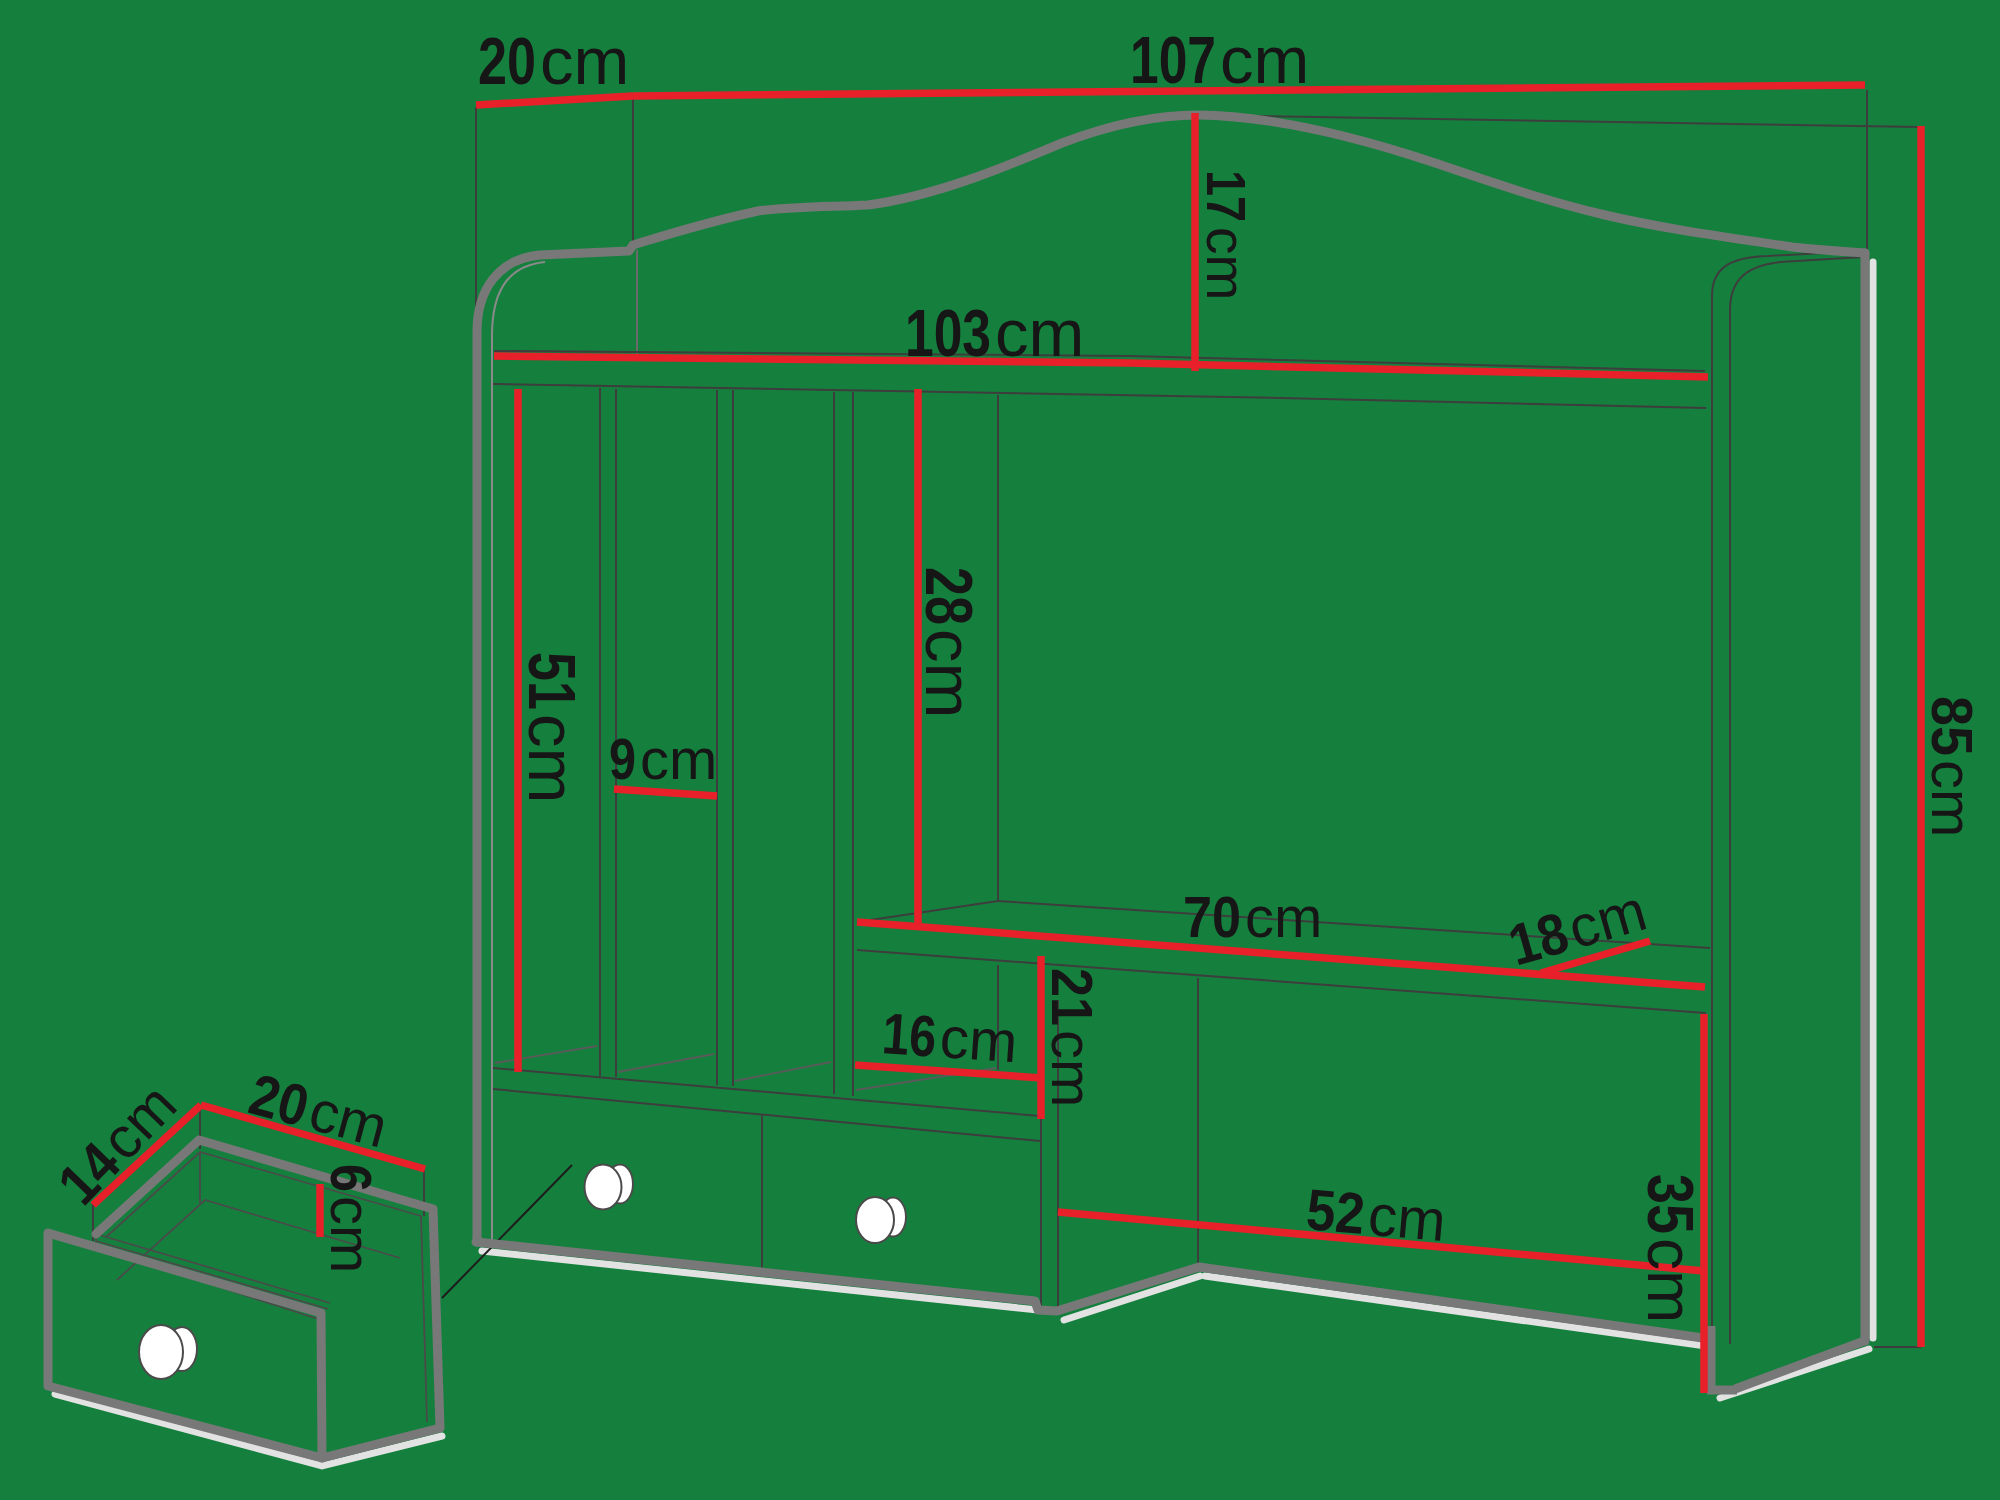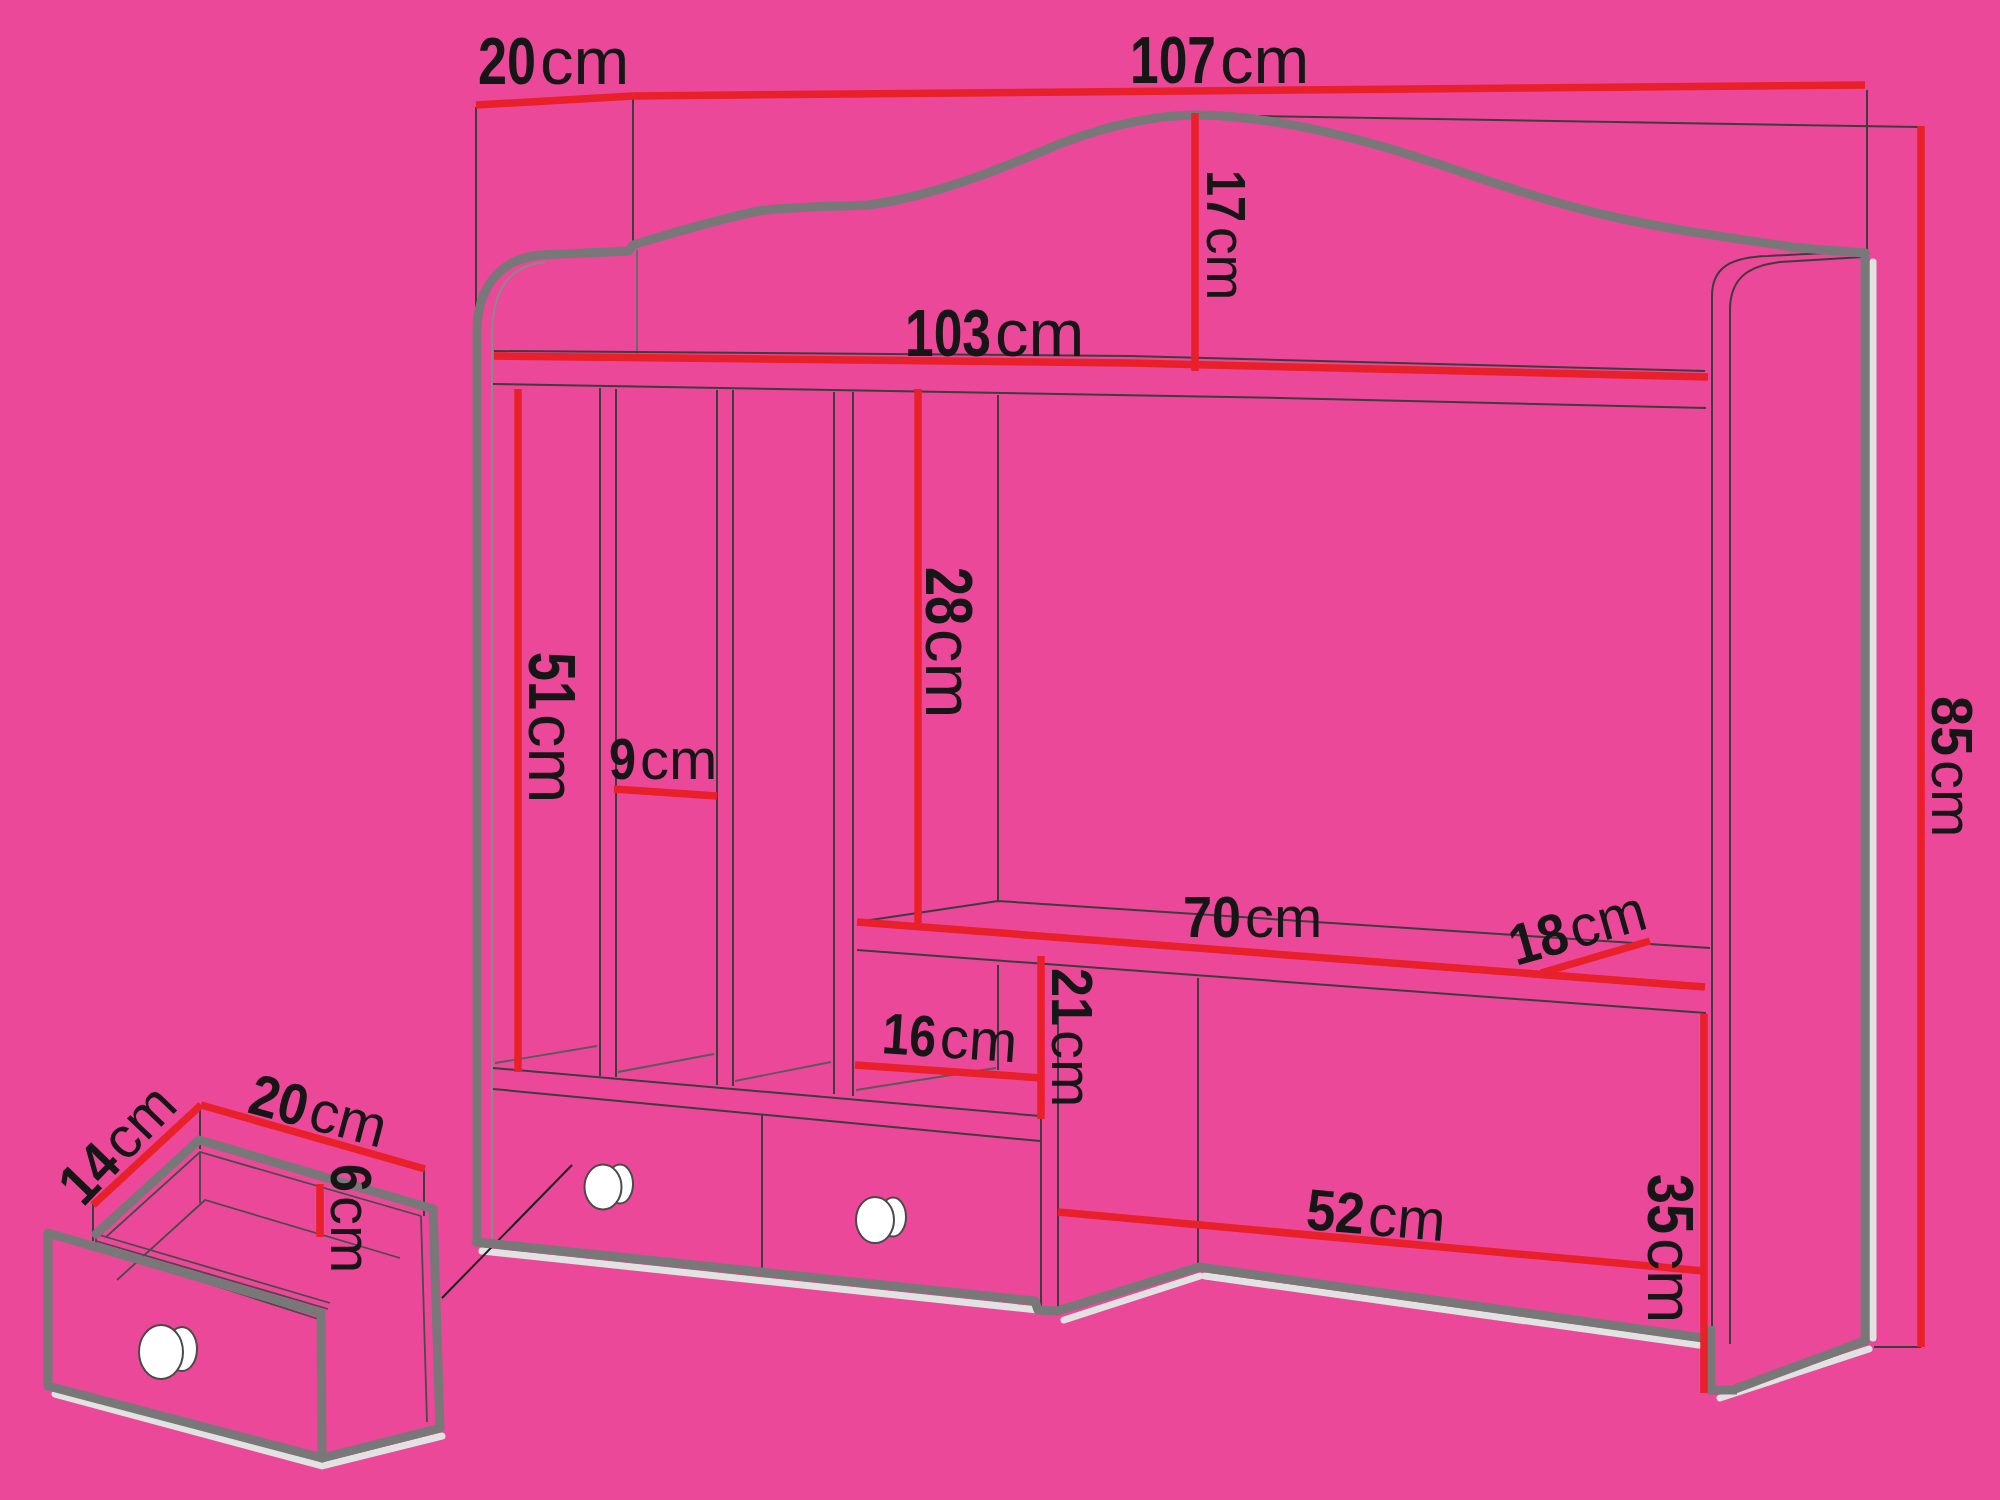--- a/index.html
+++ b/index.html
@@ -1,16 +1,16 @@
 <!DOCTYPE html>
 <html><head>
 <meta charset="utf-8">
 <style>
   html,body{margin:0;padding:0;background:#ffffff;}
-  #stage{position:relative;width:2000px;height:1500px;background:#ec4899;overflow:hidden;}
+  #stage{position:relative;width:2000px;height:1500px;background:#15803d;overflow:hidden;}
   svg{position:absolute;left:0;top:0;}
   text{font-family:"Liberation Sans",sans-serif;fill:#161616;}
   .d{font-weight:700;}
   .c{font-weight:400;}
 </style>
 </head>
 <body>
 <div id="stage">
 <svg width="2000" height="1500" viewBox="0 0 2000 1500">
 

